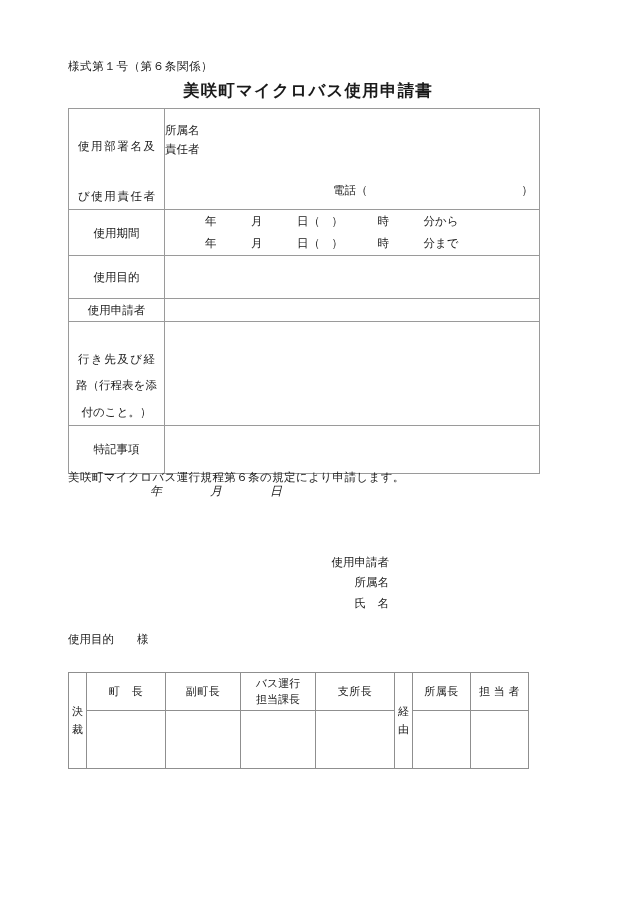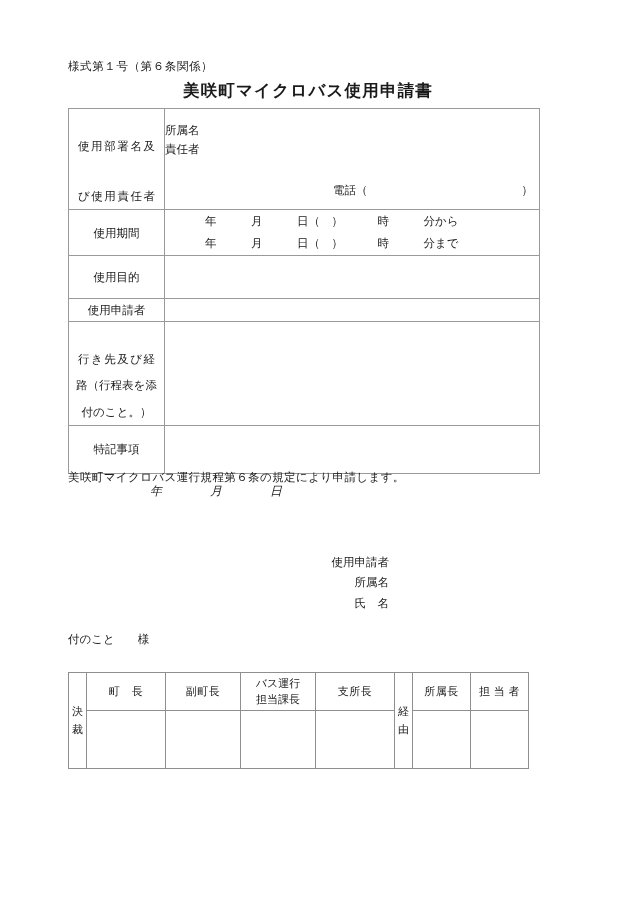--- a/index.html
+++ b/index.html
@@ -240,21 +240,21 @@
 
   <div class="statement">美咲町マイクロバス運行規程第６条の規定により申請します。</div>
   <div class="date-line">年　　　　月　　　　日</div>
 
   <div class="sign-block">
     <div>使用申請者</div>
     <div>所属名</div>
     <div>氏　名</div>
   </div>
 
-  <div class="addressee">付のこと　　様</div>
+  <div class="addressee">使用目的　　様</div>
 
   <table class="appr-table">
     <colgroup>
       <col style="width:18px">
       <col style="width:79px">
       <col style="width:75px">
       <col style="width:75px">
       <col style="width:79px">
       <col style="width:18px">
       <col style="width:58px">

